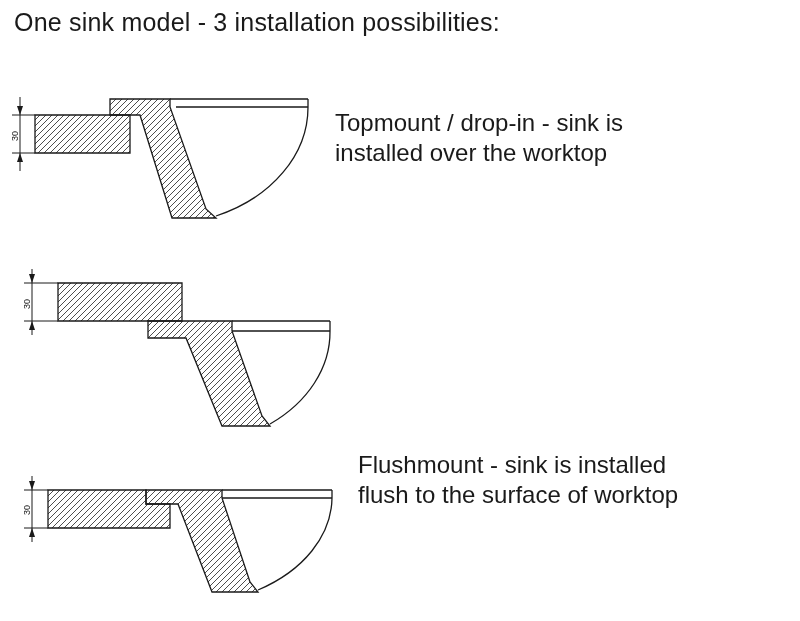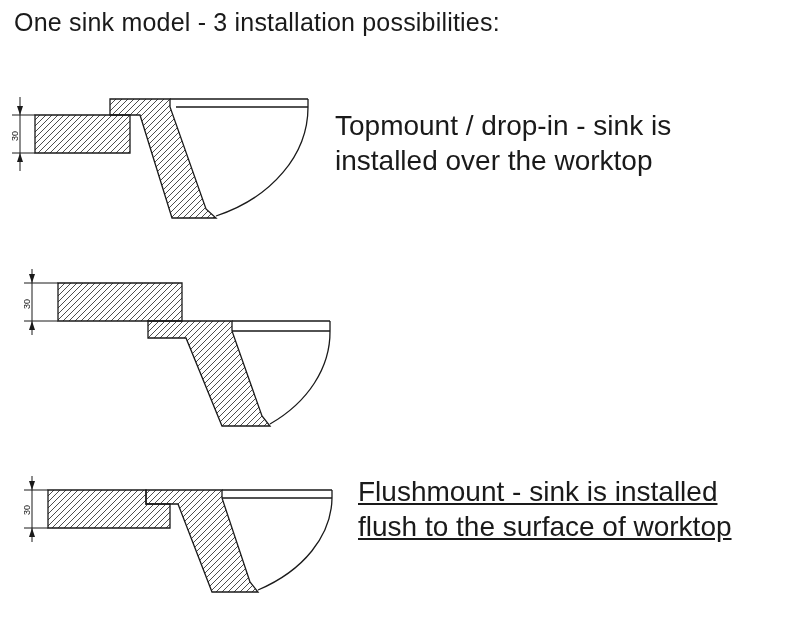--- a/index.html
+++ b/index.html
@@ -12,26 +12,26 @@
     overflow:hidden;
   }
   .page-title{
     position:absolute;left:14px;top:8px;
     font-size:25px;font-weight:400;letter-spacing:.2px;
     margin:0;color:#1a1a1a;white-space:nowrap;
   }
   .drawing{position:absolute;}
   .caption{
     position:absolute;
-    font-size:28px;line-height:1.25;
+    font-size:24px;line-height:1.25;
     white-space:pre-line;color:#1a1a1a;
   }
   .cap-1{left:335px;top:108px;width:450px;}
   .cap-2{left:342px;top:318px;width:450px;}
-  .cap-3{left:358px;top:474px;width:440px;text-decoration:underline;}
+  .cap-3{left:358px;top:450px;width:440px;}
   svg line, svg path.stroke-only, svg rect, svg polygon.outlined{vector-effect:non-scaling-stroke;}
 </style>
 </head>
 <body>
 
 <div class="canvas">
 
   <svg width="0" height="0" style="position:absolute" aria-hidden="true">
     <defs>
       <pattern id="hatch" patternUnits="userSpaceOnUse" width="6" height="6">

